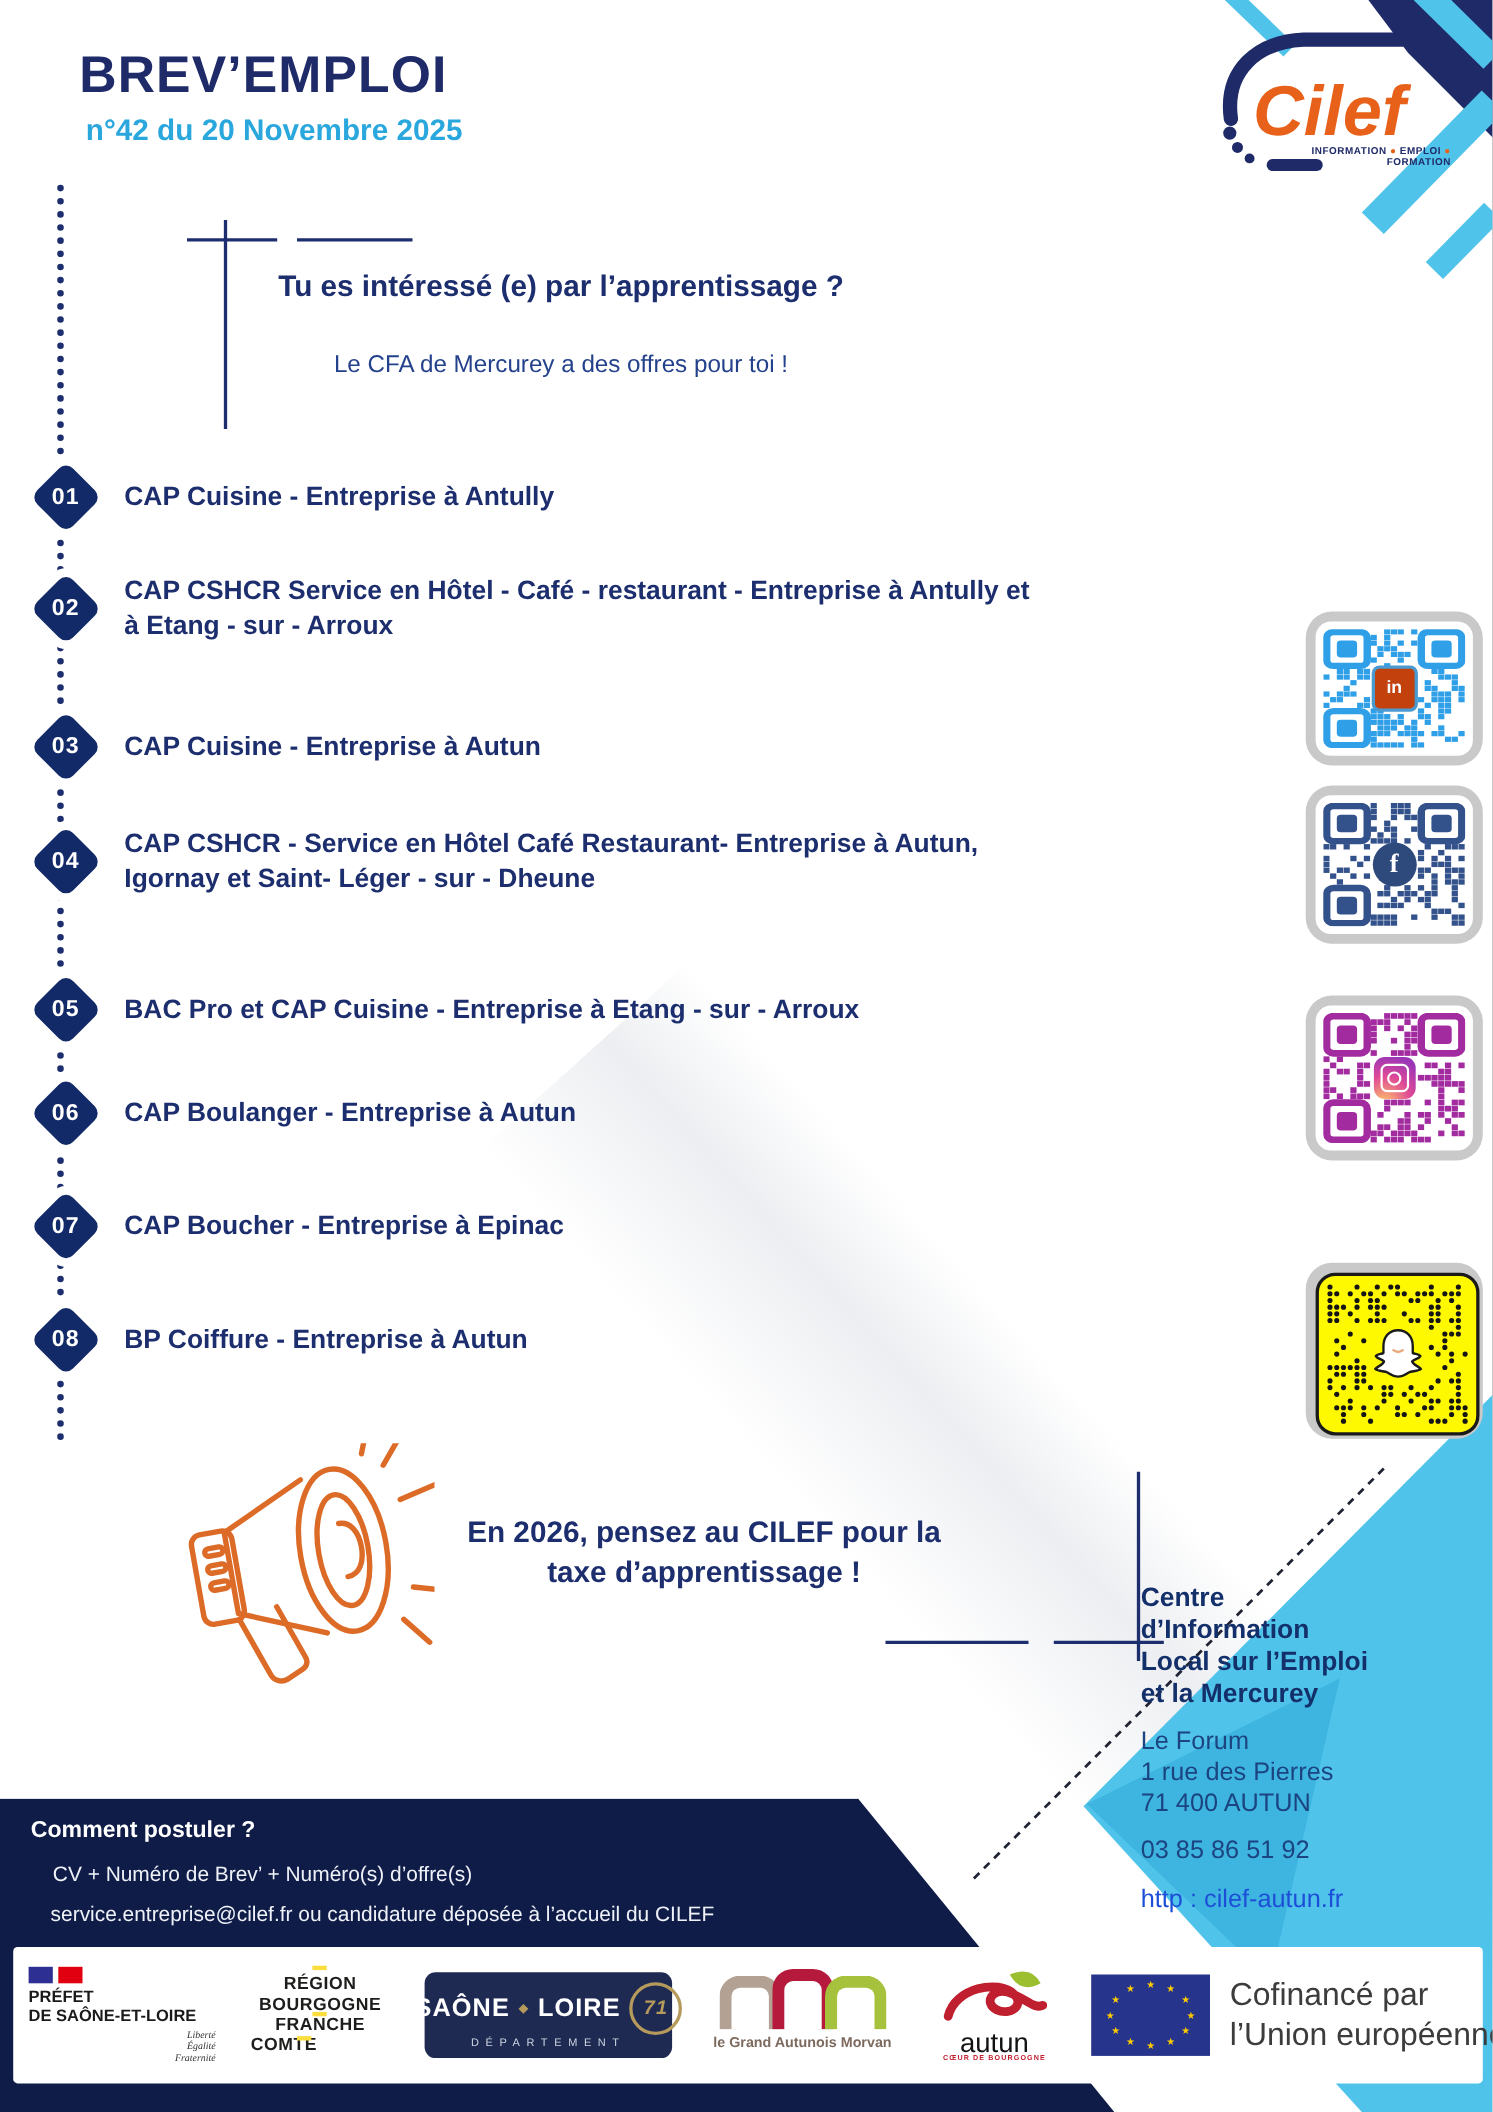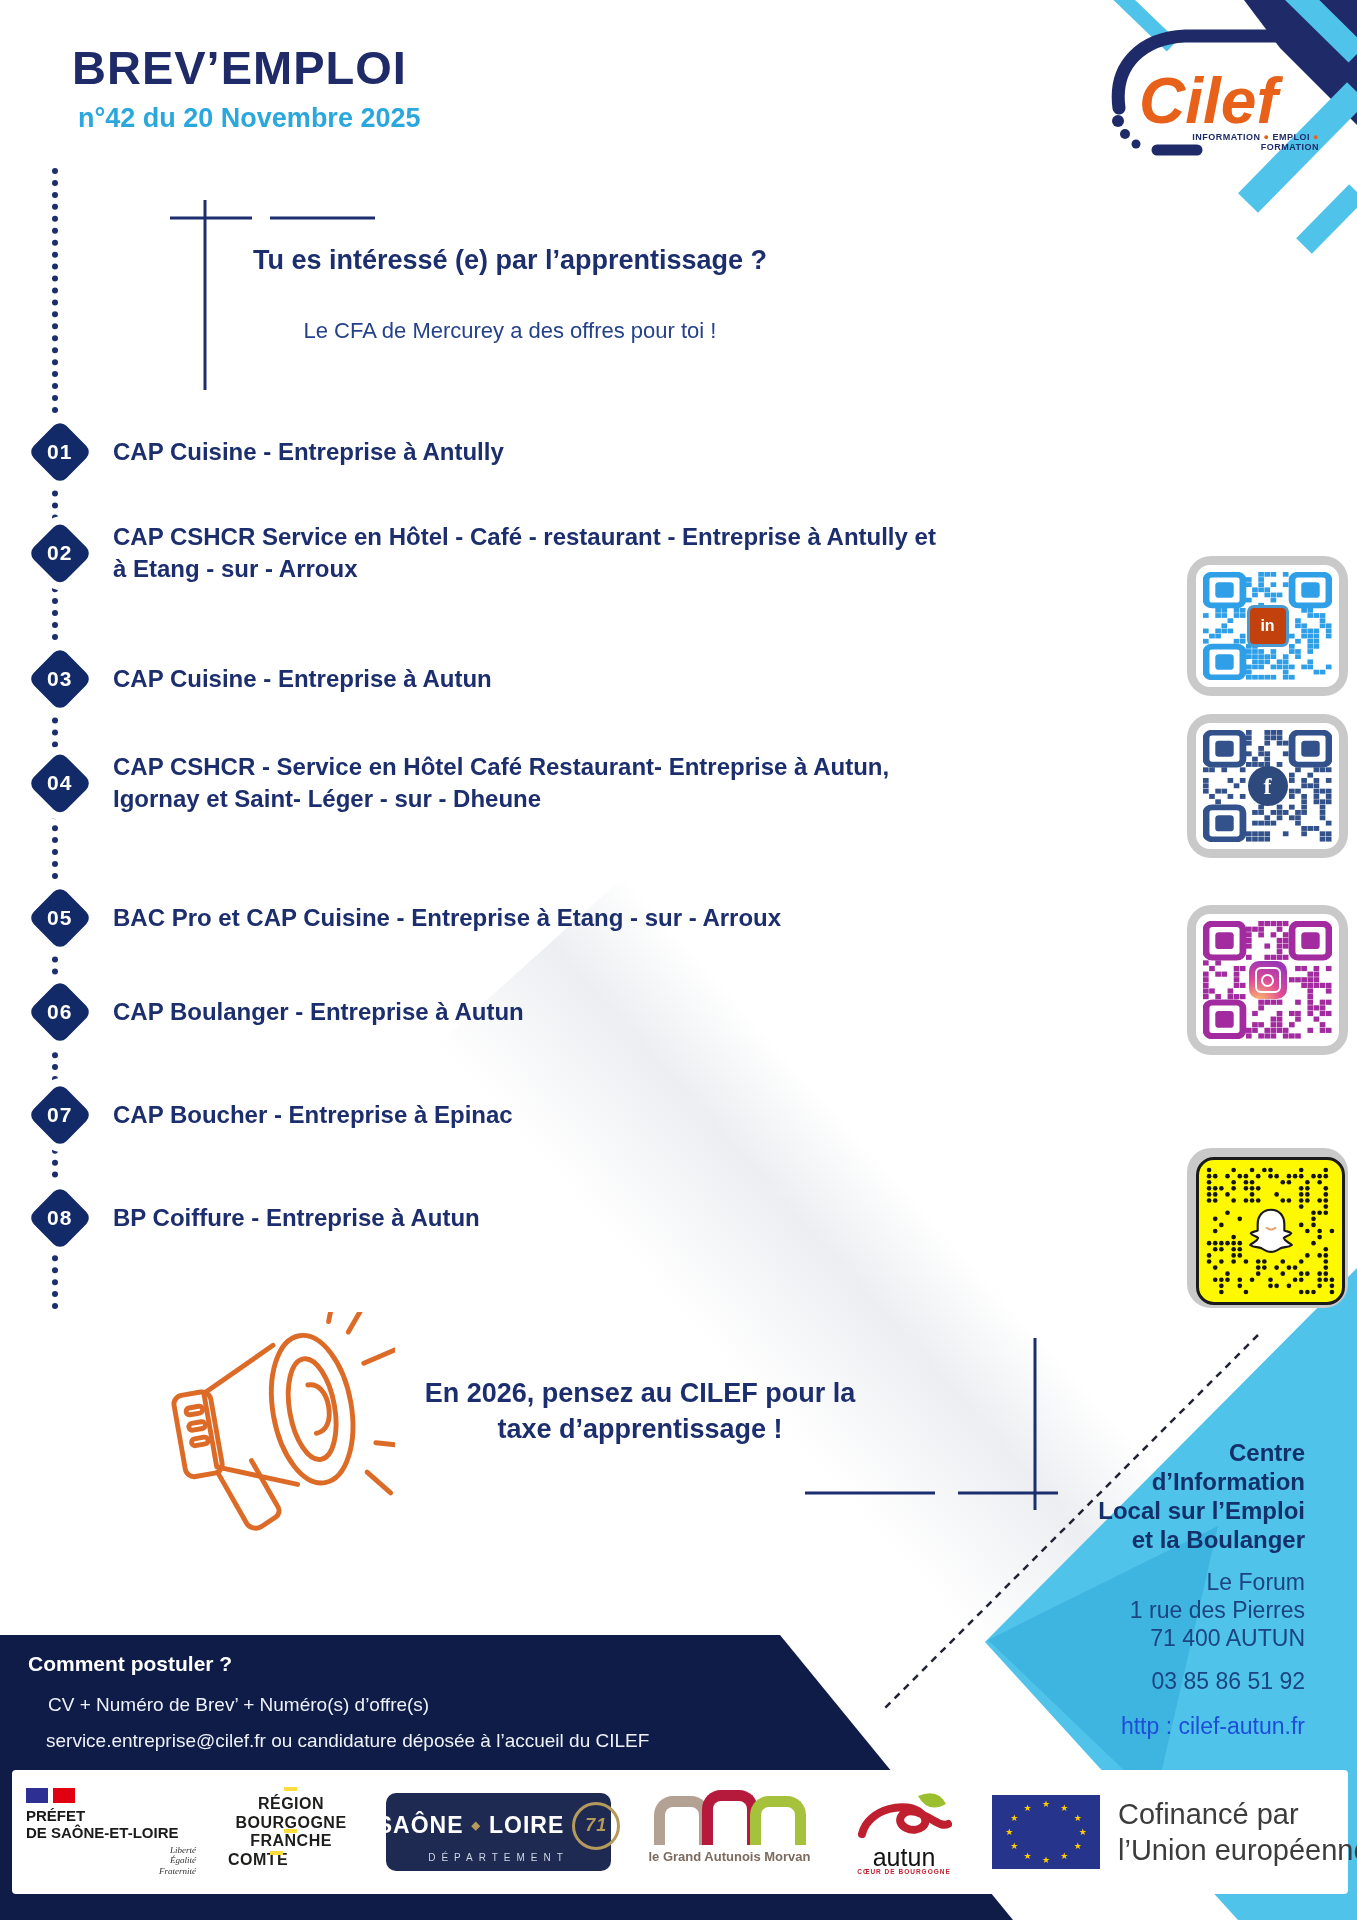--- a/index.html
+++ b/index.html
@@ -52,21 +52,21 @@
   .gray-band{left:300px;top:1330px;width:1400px;height:300px;z-index:1;transform:rotate(48deg);
              background:linear-gradient(to bottom,rgba(236,238,241,0) 8%,#eceef1 42%,#f4f5f7 62%,rgba(244,245,247,0) 92%);}
   .megaphone{left:140px;top:1312px;width:255px;height:230px;z-index:2;}
   .promo-text{left:405px;top:1375px;width:470px;text-align:center;font-size:27px;font-weight:bold;
               color:#1c2e6e;line-height:1.35;z-index:2;}
   .cross-bottom{left:790px;top:1330px;width:280px;height:200px;z-index:2;}
 
   
   .dash-line{left:860px;top:1320px;width:420px;height:420px;z-index:2;}
   .cyan-diamond{left:0;top:0;width:1357px;height:1920px;z-index:1;}
-  .contact-block{left:985px;top:1438px;width:320px;text-align:right;z-index:3;}
+  .contact-block{left:1037px;top:1438px;width:320px;text-align:left;z-index:3;}
   .contact-title div{font-size:24px;font-weight:bold;color:#14306b;line-height:29px;}
   .contact-addr{margin-top:14px;}
   .contact-addr div{font-size:23px;color:#1b4480;line-height:28px;}
   .contact-phone{margin-top:16px;font-size:23px;color:#1b4480;}
   .contact-url{margin-top:18px;font-size:23px;color:#1d4ed8;}
 
   
   .footer-banner{left:0;top:1635px;width:1013px;height:285px;background:#0f1c47;
                  clip-path:polygon(0 0,77% 0,100% 100%,0 100%);z-index:4;}
   .apply-title{left:28px;top:1652px;font-size:21px;font-weight:bold;color:#fff;z-index:5;}
@@ -766,21 +766,21 @@
   <svg class="abs cyan-diamond" viewBox="0 0 1357 1920">
     <polygon points="1357,1268 985,1642 1238,1920 1357,1920" fill="#4fc3ea"></polygon>
     <polygon points="988,1640 1218,1526 1155,1800" fill="#38b0dc" opacity="0.75"></polygon>
   </svg>
 
   <div class="abs contact-block">
     <div class="contact-title">
       <div>Centre</div>
       <div>d’Information</div>
       <div>Local sur l’Emploi</div>
-      <div>et la Boulanger</div>
+      <div>et la Mercurey</div>
     </div>
     <div class="contact-addr">
       <div>Le Forum</div>
       <div>1 rue des Pierres</div>
       <div>71 400 AUTUN</div>
     </div>
     <div class="contact-phone">03 85 86 51 92</div>
     <div class="contact-url">http : cilef-autun.fr</div>
   </div>
 

